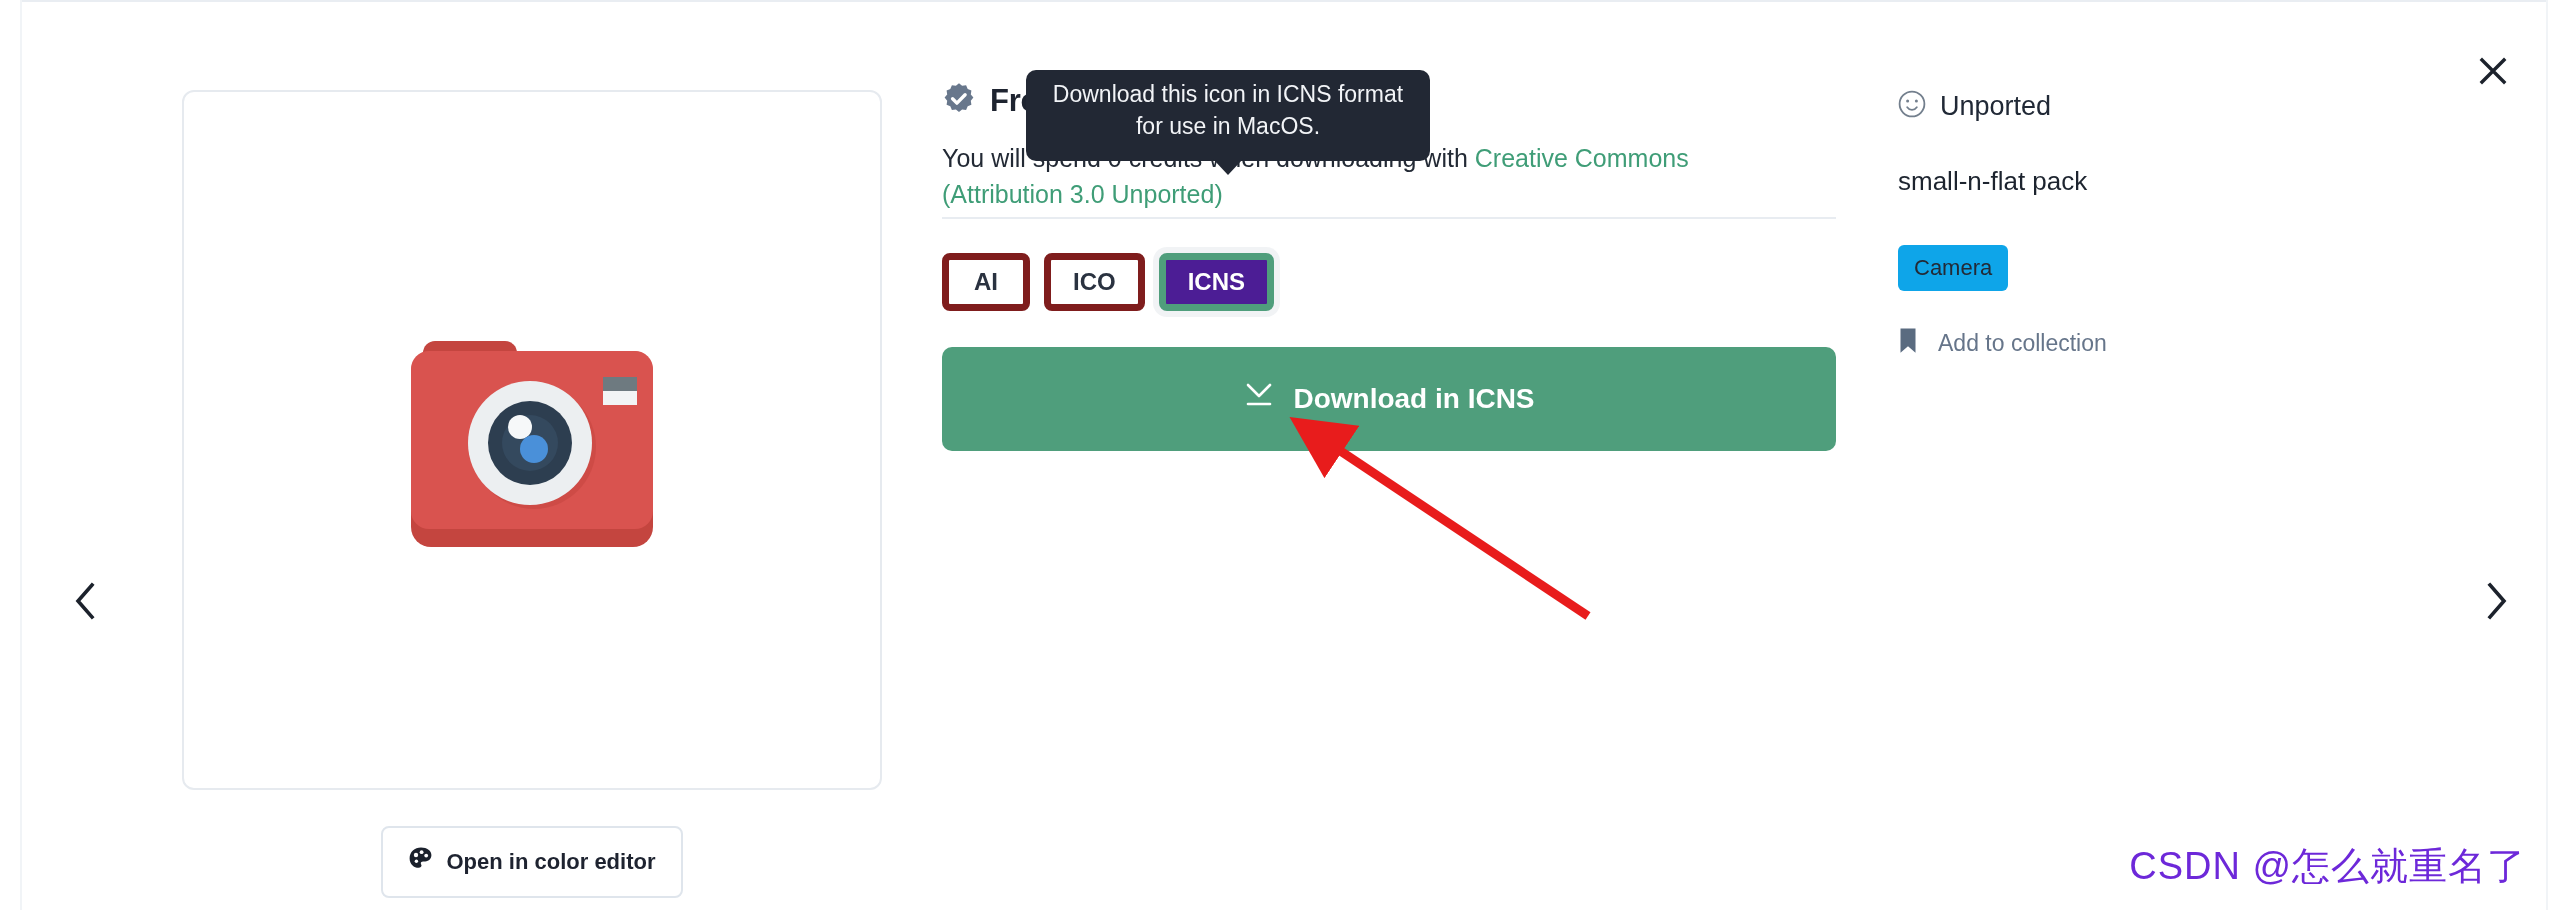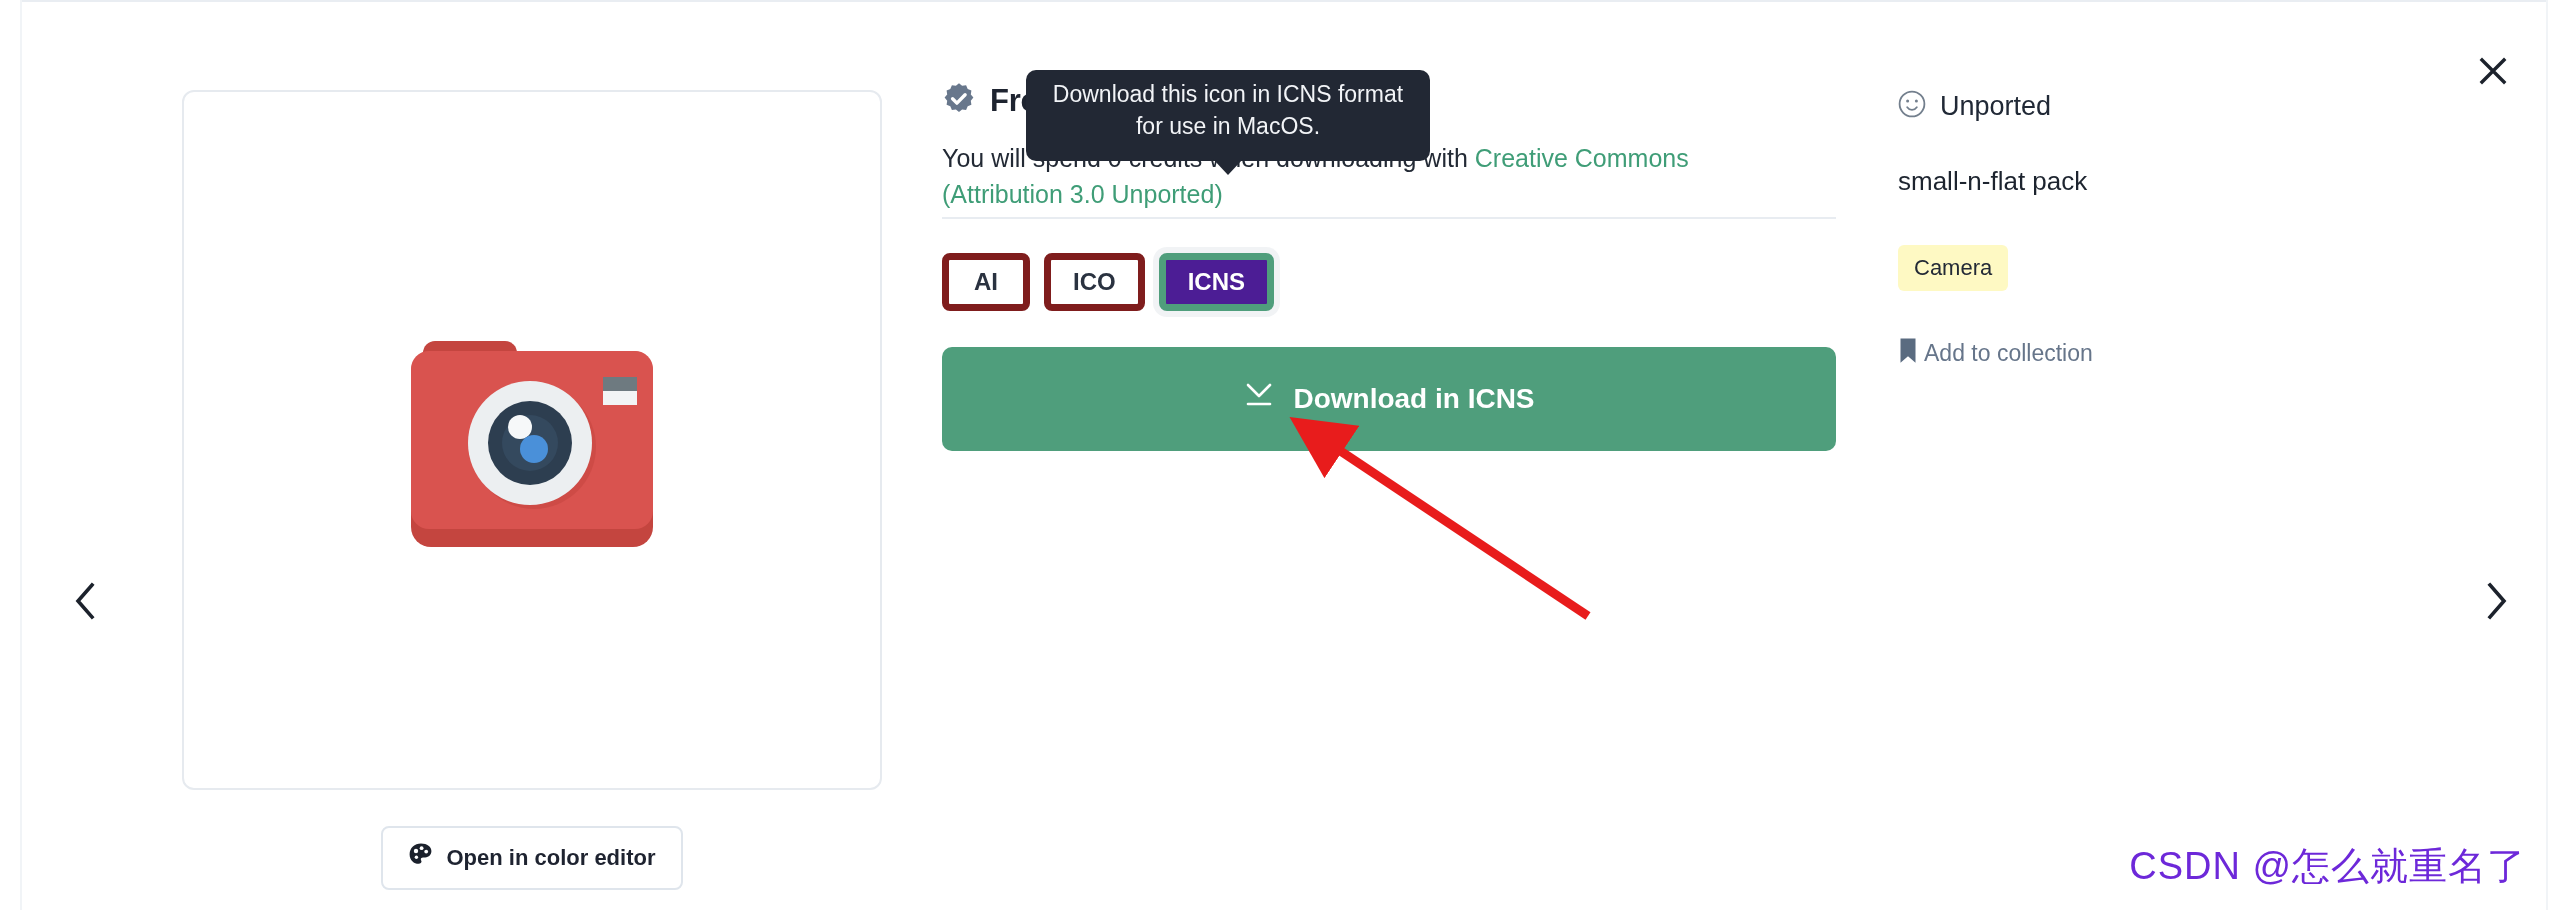--- a/index.html
+++ b/index.html
@@ -61,21 +61,21 @@
     width: 700px; height: 700px;
     border: 2px solid #e6eaef;
     border-radius: 12px;
     background: #ffffff;
     display: flex; align-items: center; justify-content: center;
   }
   .cam-wrap { width: 270px; height: 250px; position: relative; }
 
   .color-editor-btn {
     margin: 36px auto 0 auto;
-    width: 302px; height: 64px;
+    width: 302px; height: 72px;
     border: 2px solid #dfe5ec;
     border-radius: 8px;
     background: #ffffff;
     display: flex; align-items: center; justify-content: center;
     gap: 12px;
     cursor: pointer;
     font-size: 22px;
     font-weight: 700;
     color: #1e2330;
   }
@@ -219,30 +219,30 @@
     margin-top: 44px;
     font-size: 26px;
     color: #1d242f;
   }
 
   .tag-row { margin-top: 48px; }
   .tag-chip {
     display: inline-flex; align-items:center;
     height: 46px;
     padding: 0 16px;
-    background: #fef9c3;
+    background: #0ea5e9;
     border-radius: 6px;
     font-size: 22px;
     color: #232a36;
     cursor: pointer;
   }
 
   .collect-row {
-    margin-top: 46px;
-    display: flex; align-items: center; gap: 6px;
+    margin-top: 36px;
+    display: flex; align-items: center; gap: 20px;
     cursor: pointer;
   }
   .collect-label { font-size: 23px; color: #66758a; }
 
   
   .watermark {
     position: absolute;
     right: 42px; bottom: 18px;
     font-size: 38px;
     color: #6d28d9;

